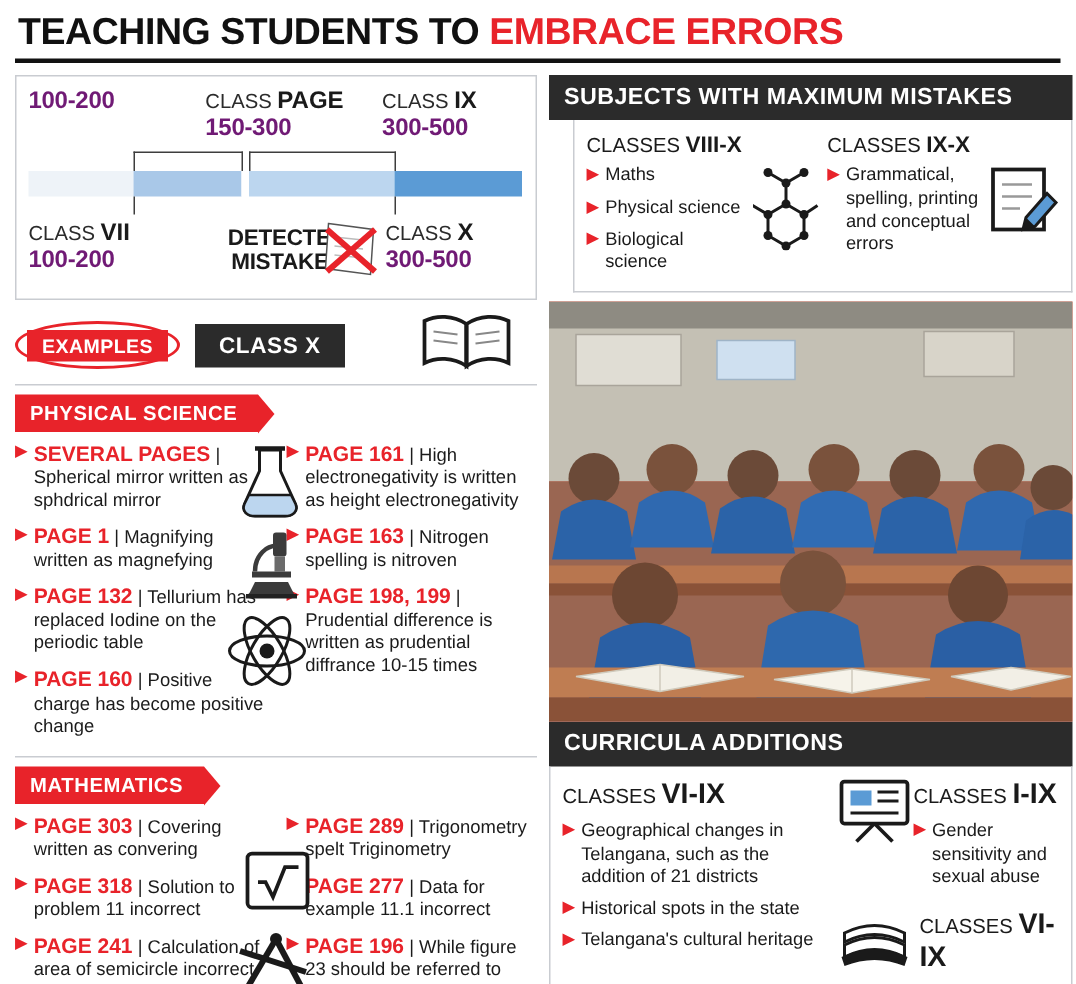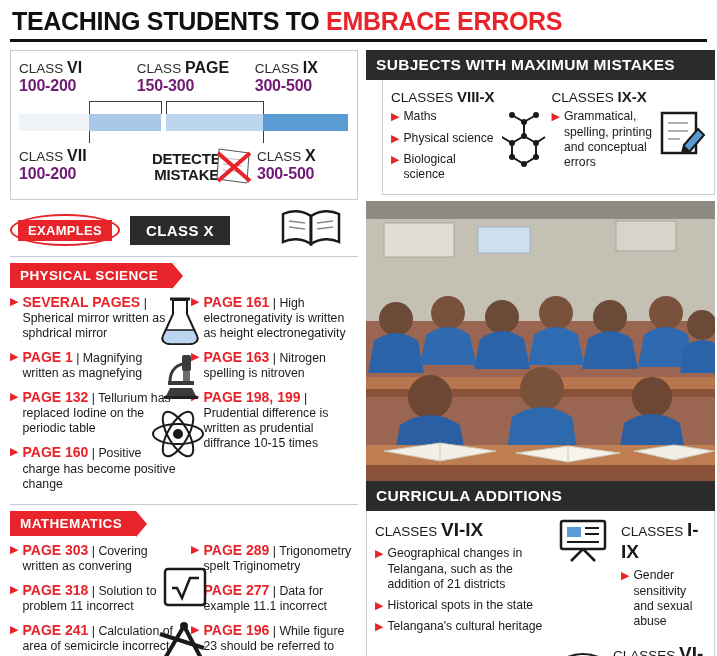--- a/index.html
+++ b/index.html
@@ -148,21 +148,20 @@
   </div>
   <div class="title-rule"></div>
 
   <div class="cols">
 
     <div class="left">
 
       <div class="classbar">
         <div class="cb-row cb-top">
           <div class="cb-item">
-            <div class="cb-label"><span>CLASS </span><b>VI</b></div>
             <div class="cb-range">100-200</div>
           </div>
           <div class="cb-item">
             <div class="cb-label"><span>CLASS </span><b>PAGE</b></div>
             <div class="cb-range">150-300</div>
           </div>
           <div class="cb-item">
             <div class="cb-label"><span>CLASS </span><b>IX</b></div>
             <div class="cb-range">300-500</div>
           </div>
@@ -470,21 +469,21 @@
             <div class="mini">
                 <span class="arrow">▶</span>
                 <span>Historical spots in the state</span>
               </div>
             <div class="mini">
                 <span class="arrow">▶</span>
                 <span>Telangana's cultural heritage</span>
               </div>
           </div>
           <div class="curr-right">
-            <div style="display:flex; align-items:flex-start; gap:12px;">
+            <div style="display:flex; align-items:flex-start; gap:0;">
               <span>
                 <svg width="52" height="44" viewBox="0 0 52 44">
                   <rect x="4" y="2" width="44" height="28" rx="2" fill="#ffffff" stroke="#1a1a1a" stroke-width="2.5"></rect>
                   <rect x="10" y="8" width="14" height="10" fill="#5b9bd5"></rect>
                   <line x1="28" y1="9" x2="42" y2="9" stroke="#1a1a1a" stroke-width="2"></line>
                   <line x1="28" y1="15" x2="42" y2="15" stroke="#1a1a1a" stroke-width="2"></line>
                   <line x1="10" y1="23" x2="42" y2="23" stroke="#1a1a1a" stroke-width="2"></line>
                   <path d="M26 30 L14 42" stroke="#1a1a1a" stroke-width="2.5"></path>
                   <path d="M26 30 L38 42" stroke="#1a1a1a" stroke-width="2.5"></path>
                 </svg>

